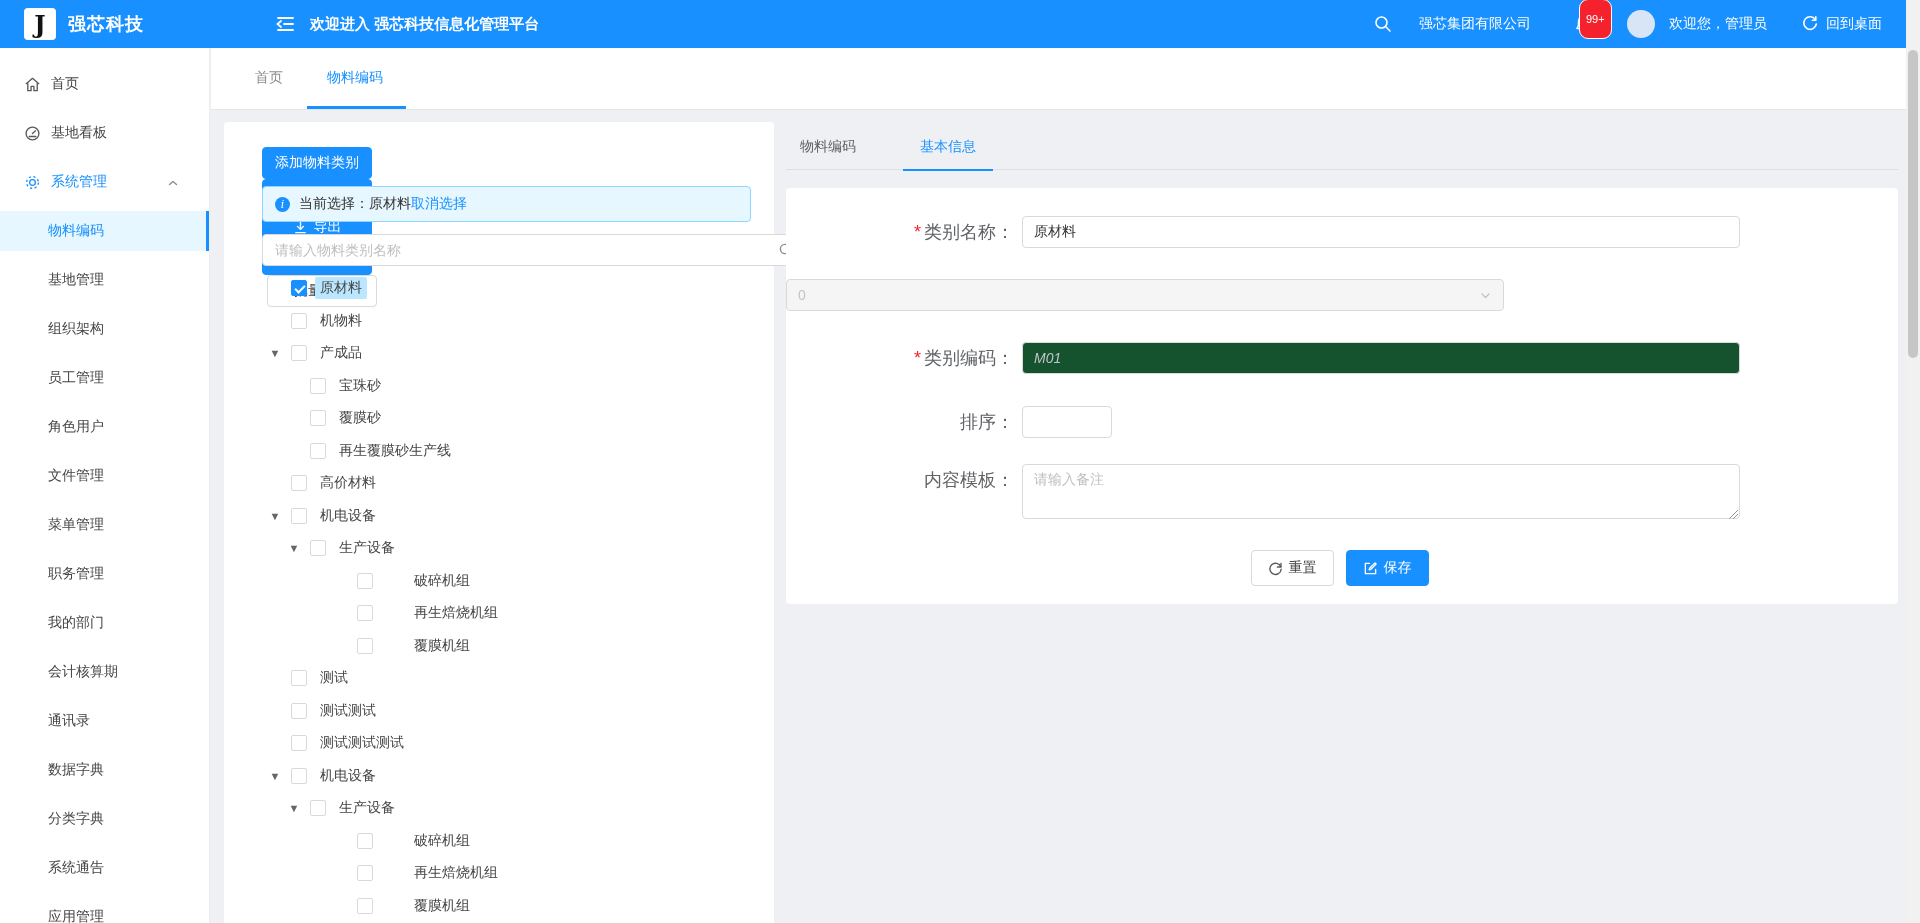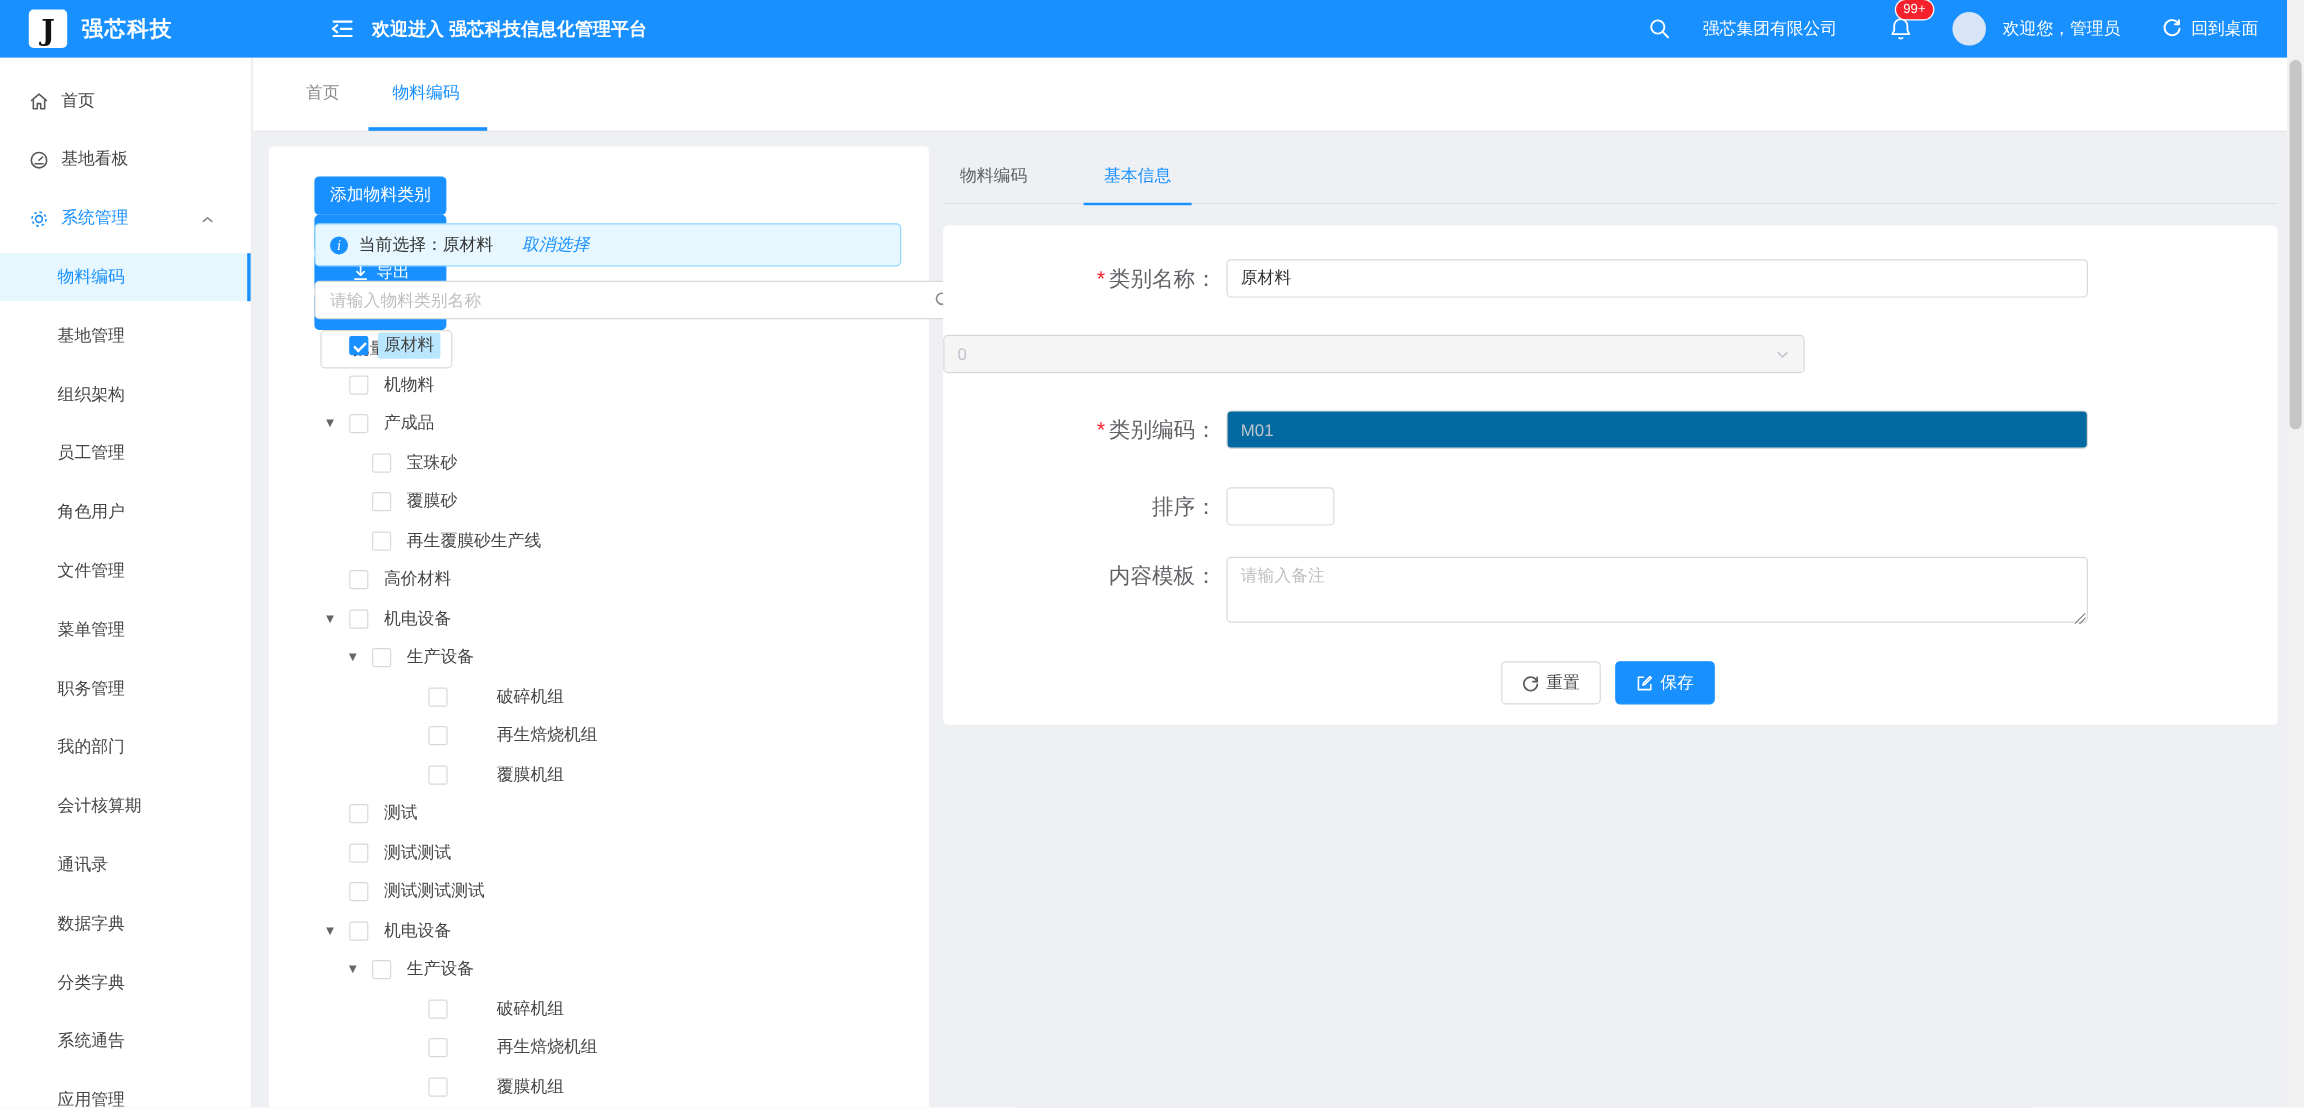--- a/index.html
+++ b/index.html
@@ -9,21 +9,21 @@
   
   #header { position:absolute; left:0; top:0; width:1906px; height:48px; background:#1890ff; display:flex; align-items:center; color:#fff; z-index:5; }
   .logo-box { width:32px; height:32px; margin-left:24px; background:#fff; border-radius:4px; color:#111; font-family:"DejaVu Serif",serif; font-weight:bold; font-size:24px; display:flex; align-items:center; justify-content:center; }
   .brand { font-size:18px; font-weight:bold; margin-left:12px; letter-spacing:1px; }
   .fold { margin-left:130px; width:22px; height:22px; cursor:pointer; }
   .welcome { margin-left:14px; font-size:15px; font-weight:bold; }
   .h-right { position:absolute; right:24px; top:0; height:48px; display:flex; align-items:center; }
   .h-search { width:20px; height:20px; margin-right:26px; cursor:pointer; }
   .company { font-size:14px; margin-right:42px; cursor:pointer; }
   .bell-wrap { position:relative; width:22px; height:22px; margin-right:32px; cursor:pointer; }
-  .badge { position:absolute; left:6px; top:-14px; background:#f5222d; color:#fff; font-size:11px; line-height:16px; padding:0 6px; border-radius:9px; border:1px solid #fff; white-space:nowrap; }
+  .badge { position:absolute; left:6px; top:-14px; background:#f5222d; color:#fff; font-size:11px; line-height:16px; padding:11px 6px; border-radius:9px; border:1px solid #fff; white-space:nowrap; }
   .avatar { width:28px; height:28px; border-radius:50%; background:#d7e5f7; margin-right:14px; }
   .greeting { font-size:14px; margin-right:34px; }
   .back-wrap { display:flex; align-items:center; cursor:pointer; }
   .back-wrap svg { margin-right:7px; }
   .back-label { font-size:14px; }
 
   
   #sidebar { position:absolute; left:0; top:48px; width:210px; height:875px; background:#fff; border-right:1px solid #ededed; padding-top:16px; overflow:hidden; }
   .m-item { height:40px; display:flex; align-items:center; padding-left:24px; font-size:14px; color:#454545; cursor:pointer; position:relative; }
   .m-item + .m-item, .m-item + #submenu-anchor { margin-top:9px; }
@@ -44,21 +44,21 @@
 
   
   #left-card { position:absolute; left:224px; top:122px; width:550px; height:830px; background:#fff; border-radius:4px; }
   .toolbar { position:absolute; left:38px; top:25px; display:flex;flex-direction:column; }
   .btn { height:32px; border-radius:4px; font-size:14px; display:inline-flex; align-items:center; justify-content:center; cursor:pointer; white-space:nowrap; }
   .btn svg { margin-right:6px; }
   .btn.primary { background:#1890ff; color:#fff; border:1px solid #1890ff; padding:0 12px; margin-right:5px; }
   .btn.plain { background:#fff; color:#454545; border:1px solid #d9d9d9; padding:0 14px; }
   .alert { position:absolute; left:38px; top:64px; width:489px; height:36px; background:#e6f7ff; border:1px solid #91d5ff; border-radius:4px; display:flex; align-items:center; padding:0 12px; font-size:14px; color:#333; }
   .info-i { width:15px; height:15px; border-radius:50%; background:#1890ff; color:#fff; font-size:11px; font-style:italic; font-family:"DejaVu Serif",serif; display:flex; align-items:center; justify-content:center; margin-right:9px; flex:0 0 auto; }
-  .alert a { color:#1890ff; text-decoration:none; margin-left:24px; cursor:pointer;font-style:italic; }
+  .alert a { color:#1890ff; text-decoration:none; margin-left:0; cursor:pointer; }
   .searchbox { position:absolute; left:38px; top:112px; width:543px; height:32px; border:1px solid #d9d9d9; border-radius:4px; background:#fff; display:flex; align-items:center; }
   .searchbox input { flex:1; border:none; outline:none; font-size:14px; padding:0 12px; color:#333; background:transparent; }
   .searchbox input::placeholder { color:#bfbfbf; }
   .searchbox svg { margin-right:10px; flex:0 0 auto; }
 
   
   #tree { position:absolute; left:44px; top:150px; right:10px; }
   .tree-row { height:32.5px; display:flex; align-items:center; font-size:14px; color:#454545; cursor:pointer; }
   .tree-row.lv1 { padding-left:19px; }
   .tree-row.lv2 { padding-left:38px;gap:28px; }
@@ -76,21 +76,21 @@
   .d-tab + .d-tab { margin-left:64px; }
   .d-tab.active { color:#1890ff; }
   .d-tab.active::after { content:""; position:absolute; left:-17px; right:-17px; bottom:-15px; height:2.5px; background:#1890ff; }
 
   #form-card { position:absolute; left:786px; top:188px; width:1112px; height:416px; background:#fff; border-radius:4px; padding-top:28px; }
   .f-row { display:flex; align-items:flex-start; }
   .f-label { width:236px; text-align:right; padding-right:8px; font-size:18px; color:#606266; line-height:32px; flex:0 0 auto; }
   .req { color:#f5222d; font-style:normal; margin-right:3px; }
   .f-input { width:718px; height:32px; border:1px solid #d9d9d9; border-radius:4px; font-size:14px; color:#333; padding:0 11px; outline:none; background:#fff; }
   .f-input::placeholder { color:#bfbfbf; }
-  .f-input.disabled { background:#0369a1; color:#c0c4cc; }
+  .f-input.disabled { background:#14532d; color:#c0c4cc;font-style:italic; }
   .f-select { width:718px; height:32px; border:1px solid #d9d9d9; border-radius:4px; background:#f5f5f5; color:#c0c4cc; font-size:14px; padding:0 11px; display:flex; align-items:center; justify-content:space-between; }
   .f-input.small { width:90px; }
   .f-textarea { width:718px; height:55px; border:1px solid #d9d9d9; border-radius:4px; font-size:14px; color:#333; padding:6px 11px; outline:none; resize:none; position:relative; font-family:inherit; }
   .f-textarea::placeholder { color:#bfbfbf; }
   .ta-wrap { position:relative; width:718px; }
   .ta-wrap::after { content:""; position:absolute; right:2px; bottom:4px; width:9px; height:9px; background:
      linear-gradient(135deg, transparent 45%, #999 45%, #999 52%, transparent 52%, transparent 68%, #999 68%, #999 75%, transparent 75%); pointer-events:none; }
   .gap31 { margin-bottom:31px; } .gap32 { margin-bottom:32px; } .gap26 { margin-bottom:26px; }
   .f-actions { margin-top:27px; display:flex; justify-content:center;text-align:right; }
   .btn.big { height:36px; font-size:14px; padding:0 16px; }

